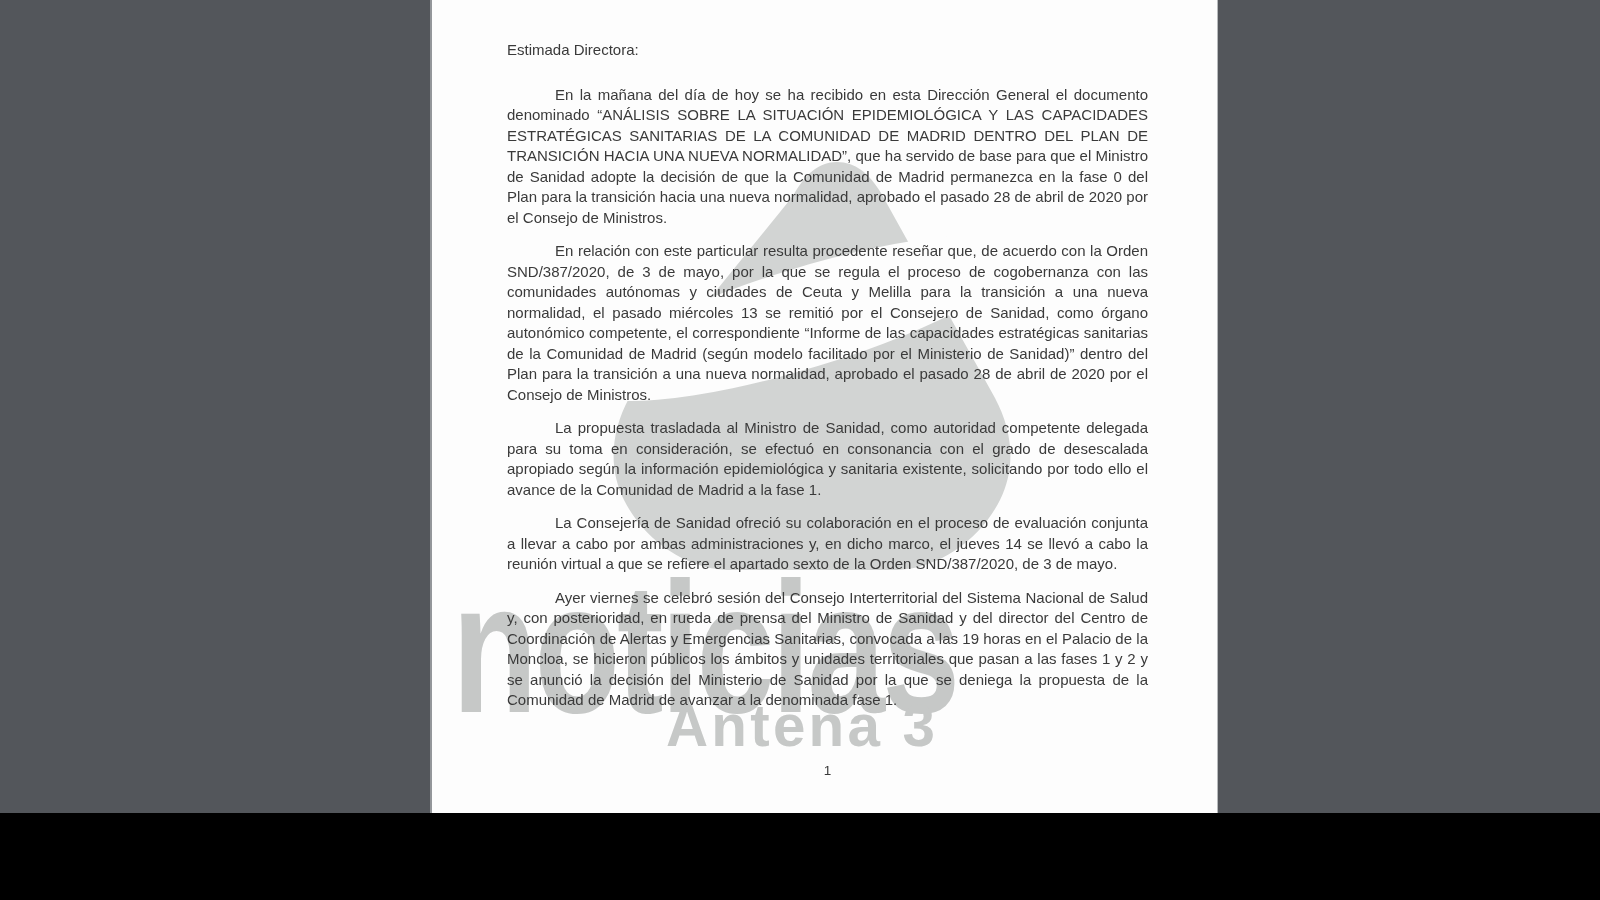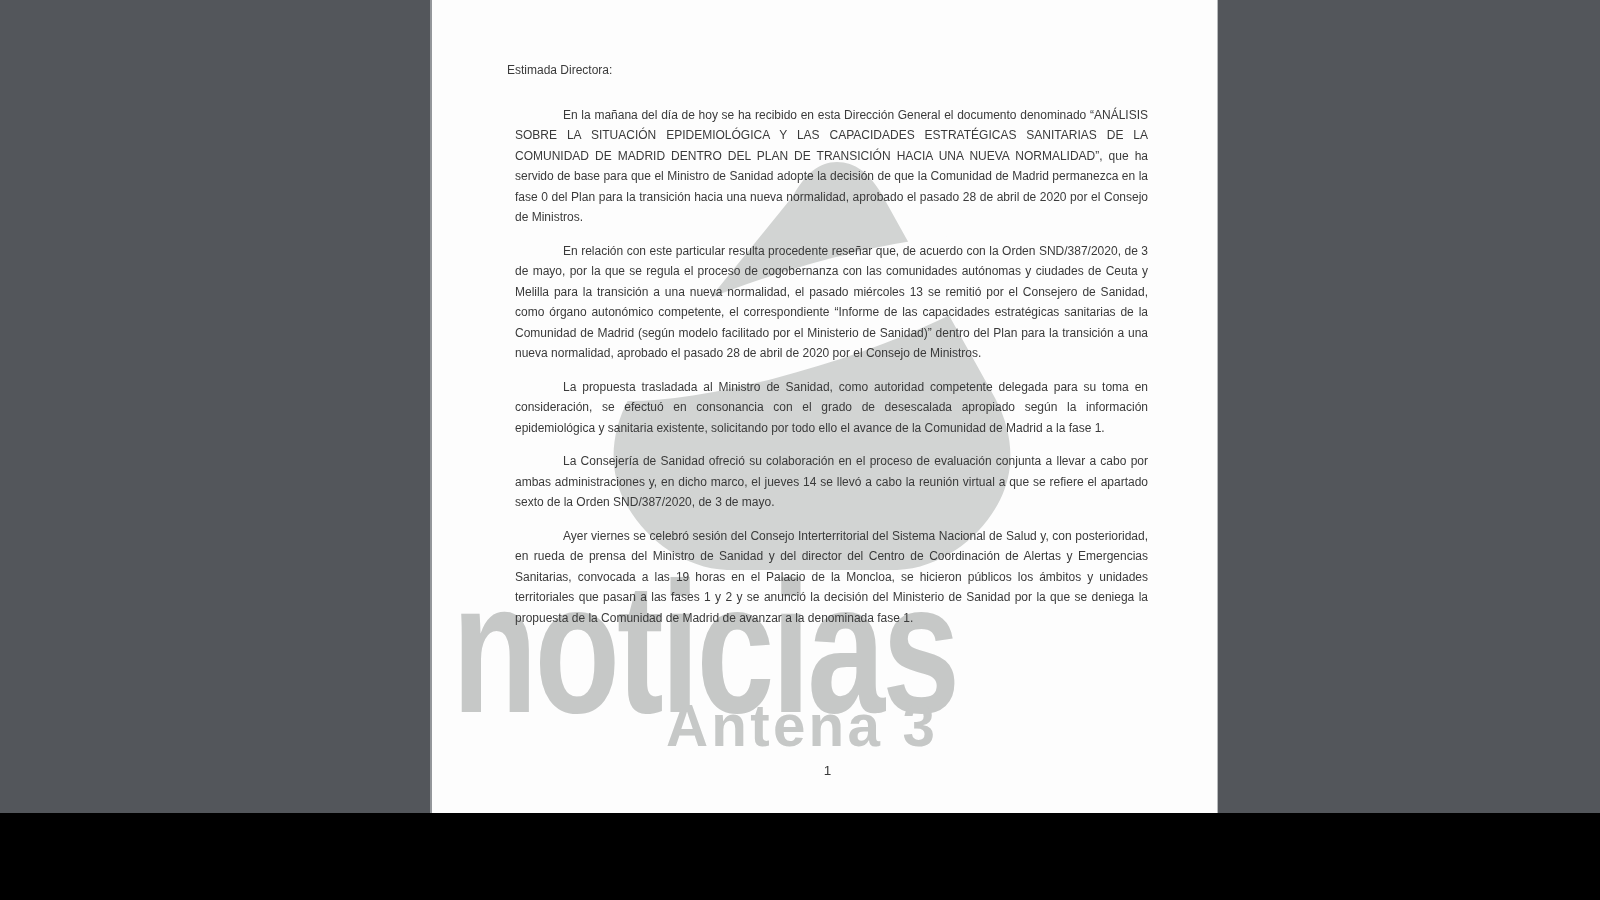--- a/index.html
+++ b/index.html
@@ -37,26 +37,26 @@
   }
   .wm-antena{
     position:absolute;left:234px;top:695px;z-index:1;
     font-size:54px;font-weight:bold;letter-spacing:3px;line-height:1;
     color:#c6c8c7;white-space:nowrap;
     transform:scale(1.08,1.1);transform-origin:left top;
   }
   
   .content{
     position:absolute;left:75px;top:0;width:641px;z-index:2;
-    padding-top:60px;
-    color:#3a3a3a;font-size:12px;line-height:20.5px;
+    padding-top:40px;
+    color:#3a3a3a;font-size:15px;line-height:20.5px;
   }
   .salutation{margin:0 0 24px 0;}
   .content p.para{
-    margin:0 0 13px 8px;
+    margin:0 0 13px 0;
     text-indent:48px;
     text-align:justify;
   }
   .page-number{
     position:absolute;left:75px;top:762px;width:641px;z-index:2;
     text-align:center;color:#3a3a3a;font-size:13.5px;line-height:18px;
   }
 </style>
 </head>
 <body>

